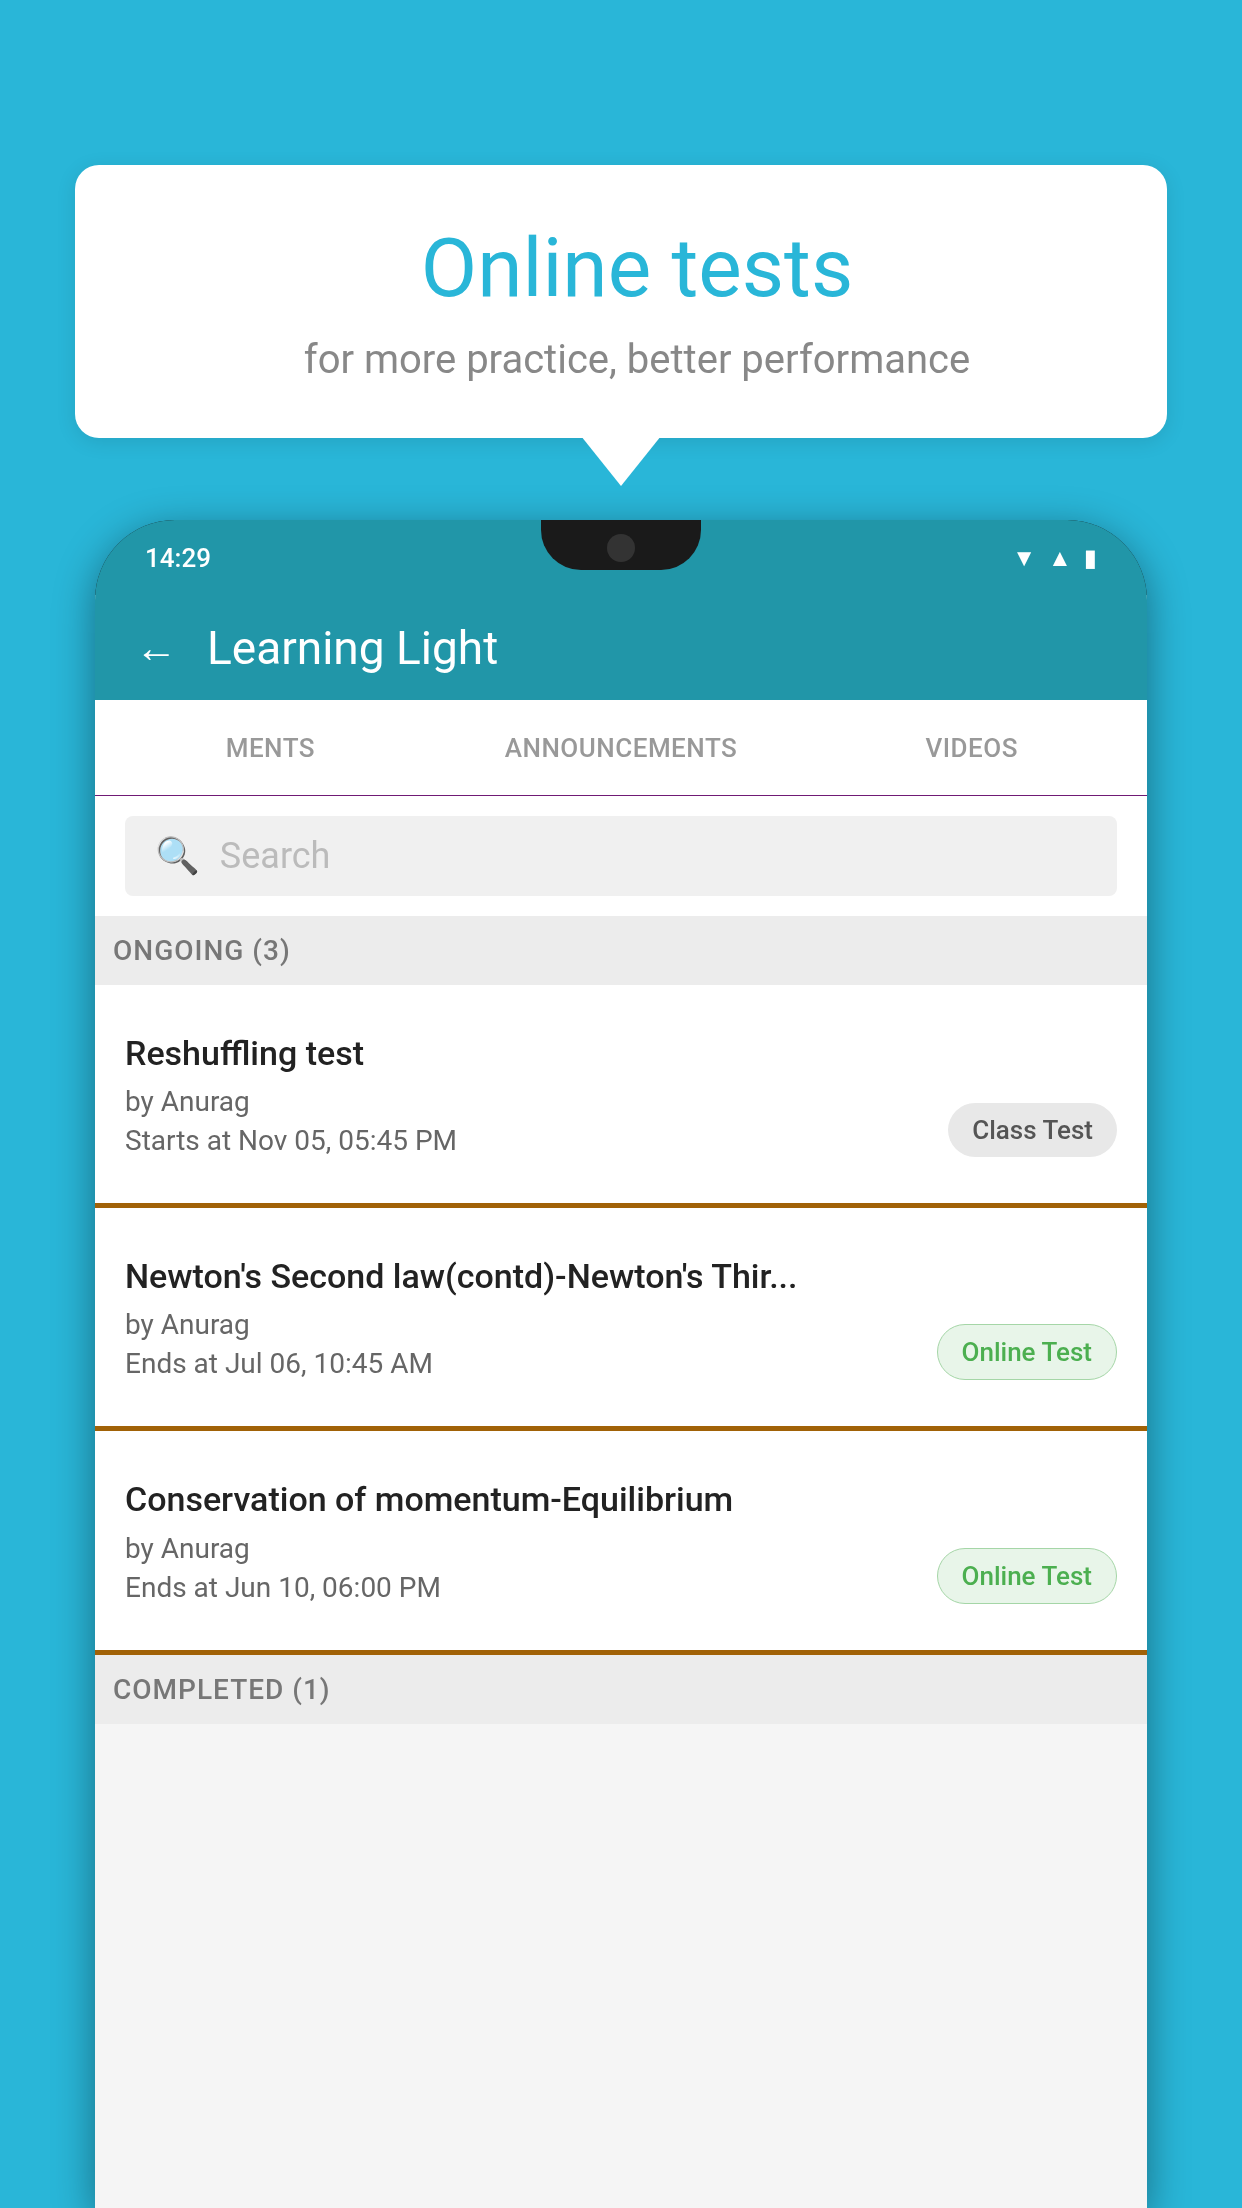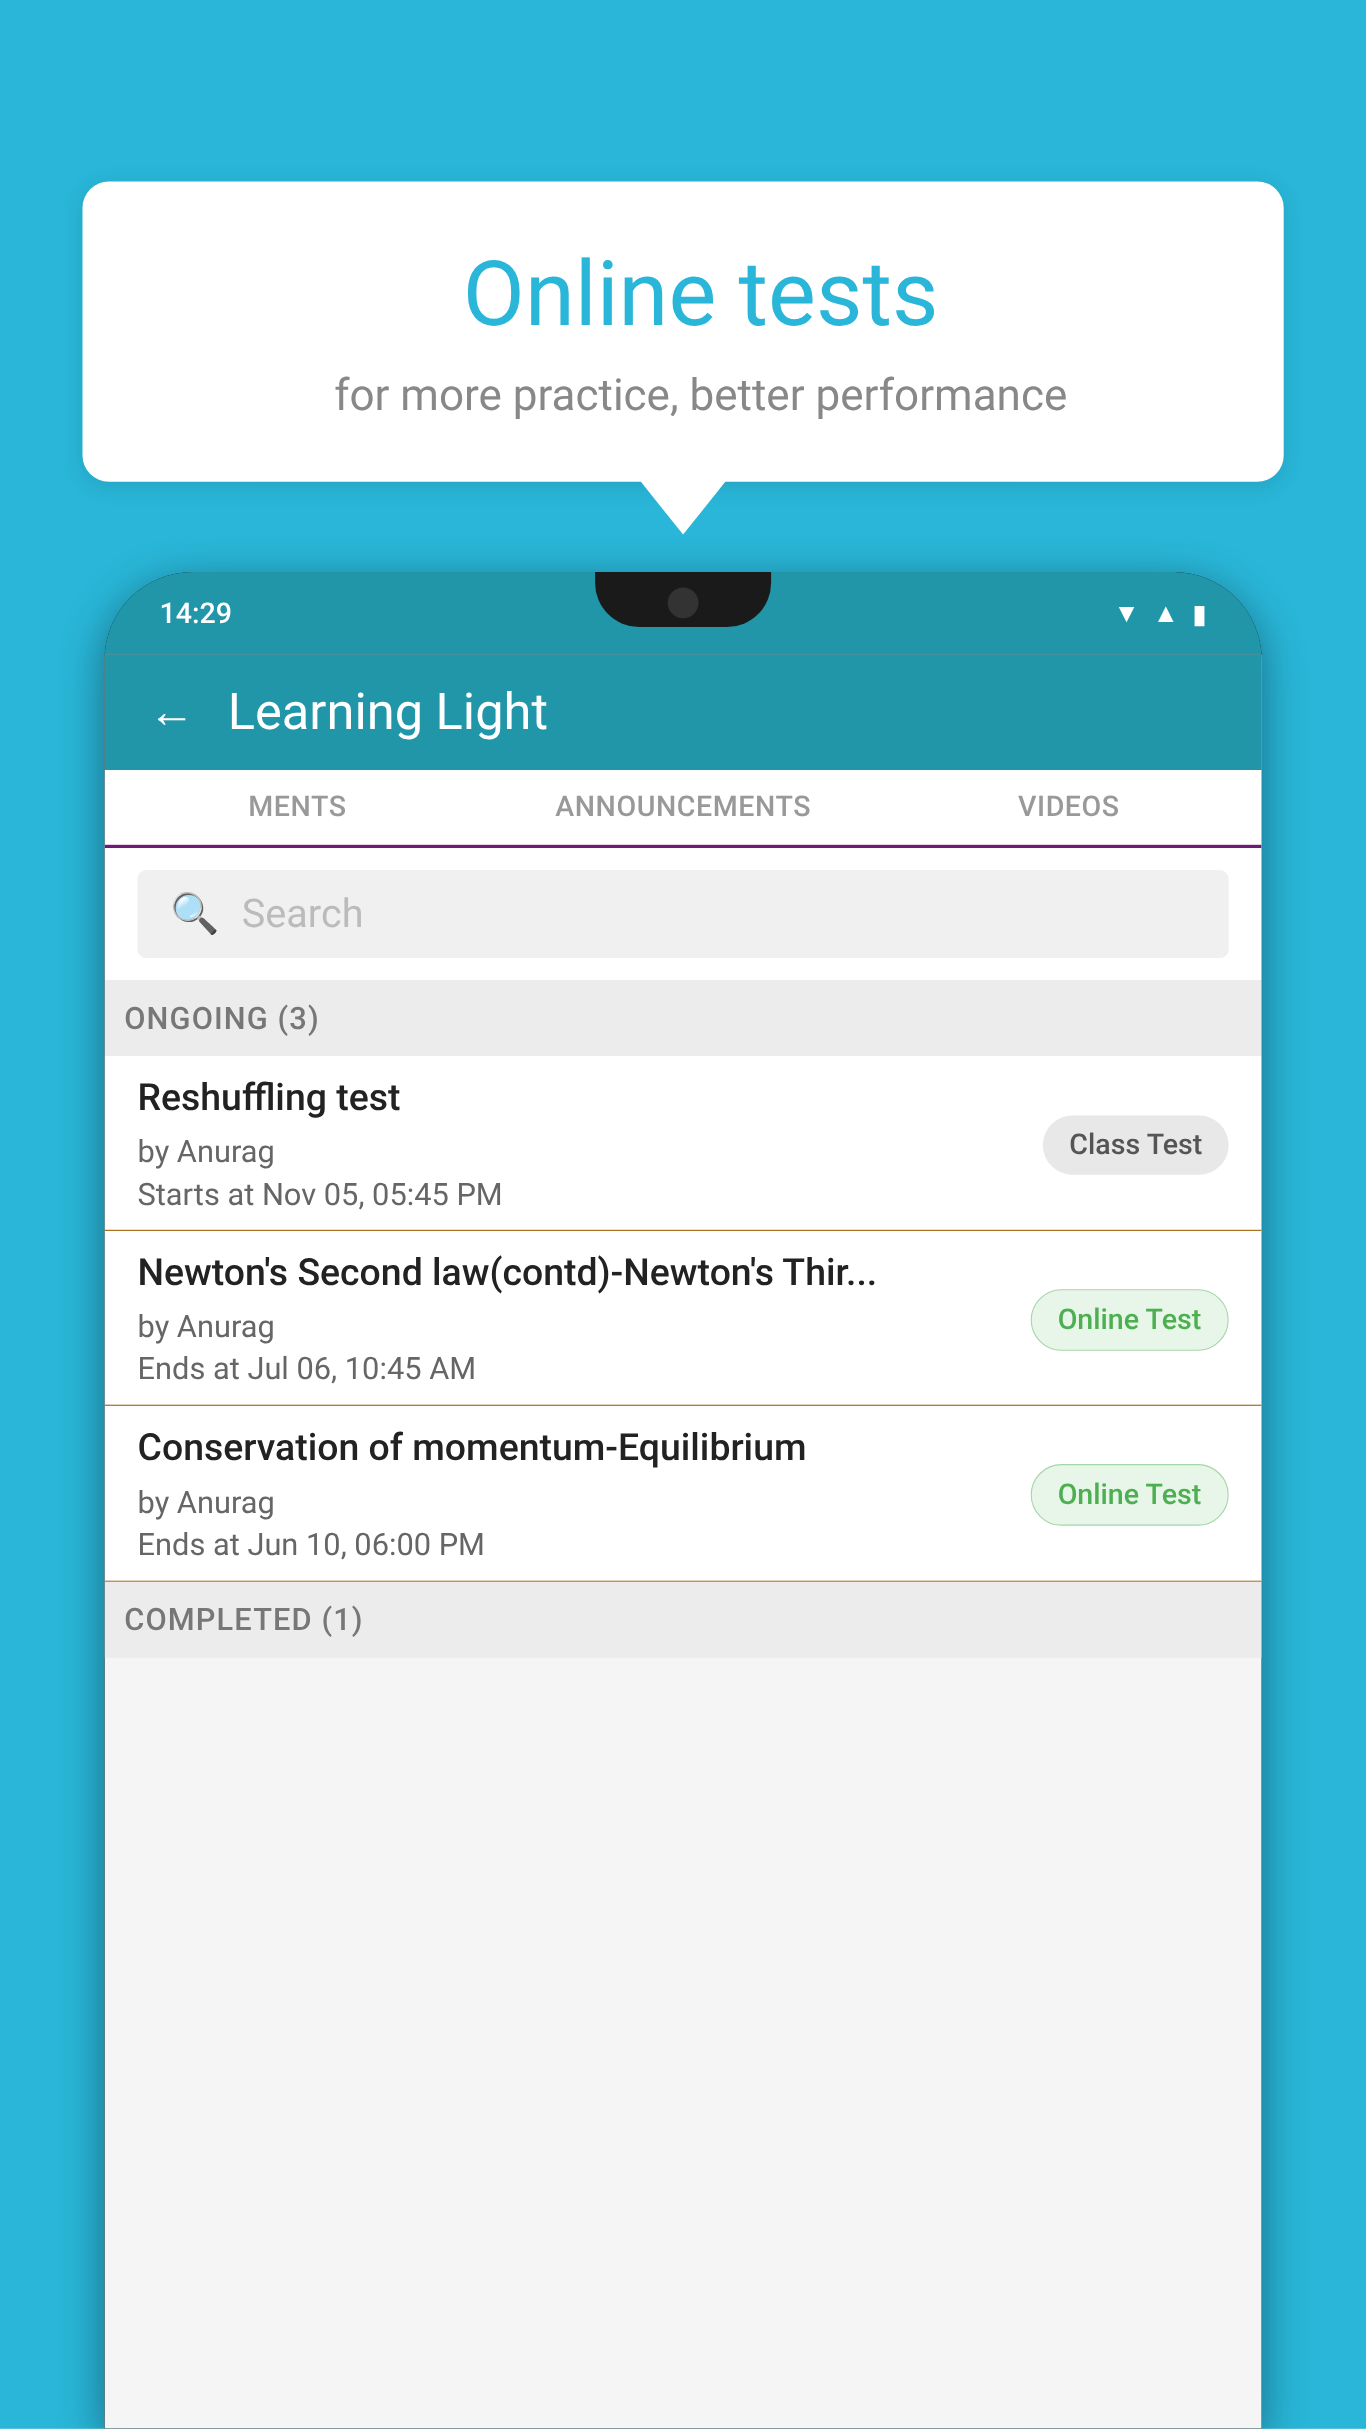--- a/index.html
+++ b/index.html
@@ -144,22 +144,22 @@
     .header-title {
       color: white;
       font-size: 46px;
       font-weight: 400;
     }
 
     
     .tabs-bar {
       background: white;
       display: flex;
-      border-bottom: 3px solid #701a75;
-      height: 71px;
+      border-bottom: 1px solid #701a75;
+      height: 96px;
     }
 
     .tab-item {
       flex: 1;
       display: flex;
       align-items: center;
       justify-content: center;
       font-size: 26px;
       color: #999;
       font-weight: 500;
@@ -221,24 +221,24 @@
       font-weight: 500;
       letter-spacing: 1px;
     }
 
     
     .test-list {
       background: white;
     }
 
     .test-item {
-      padding: 16px 30px;
-      border-bottom: 1px solid #a16207;
-      display: flex;
-      align-items: center;
+      padding: 46px 30px;
+      border-bottom: 5px solid #a16207;
+      display: flex;
+      align-items: flex-end;
       justify-content: space-between;
       gap: 20px;
     }
 
     .test-info {
       flex: 1;
     }
 
     .test-title {
       font-size: 34px;

